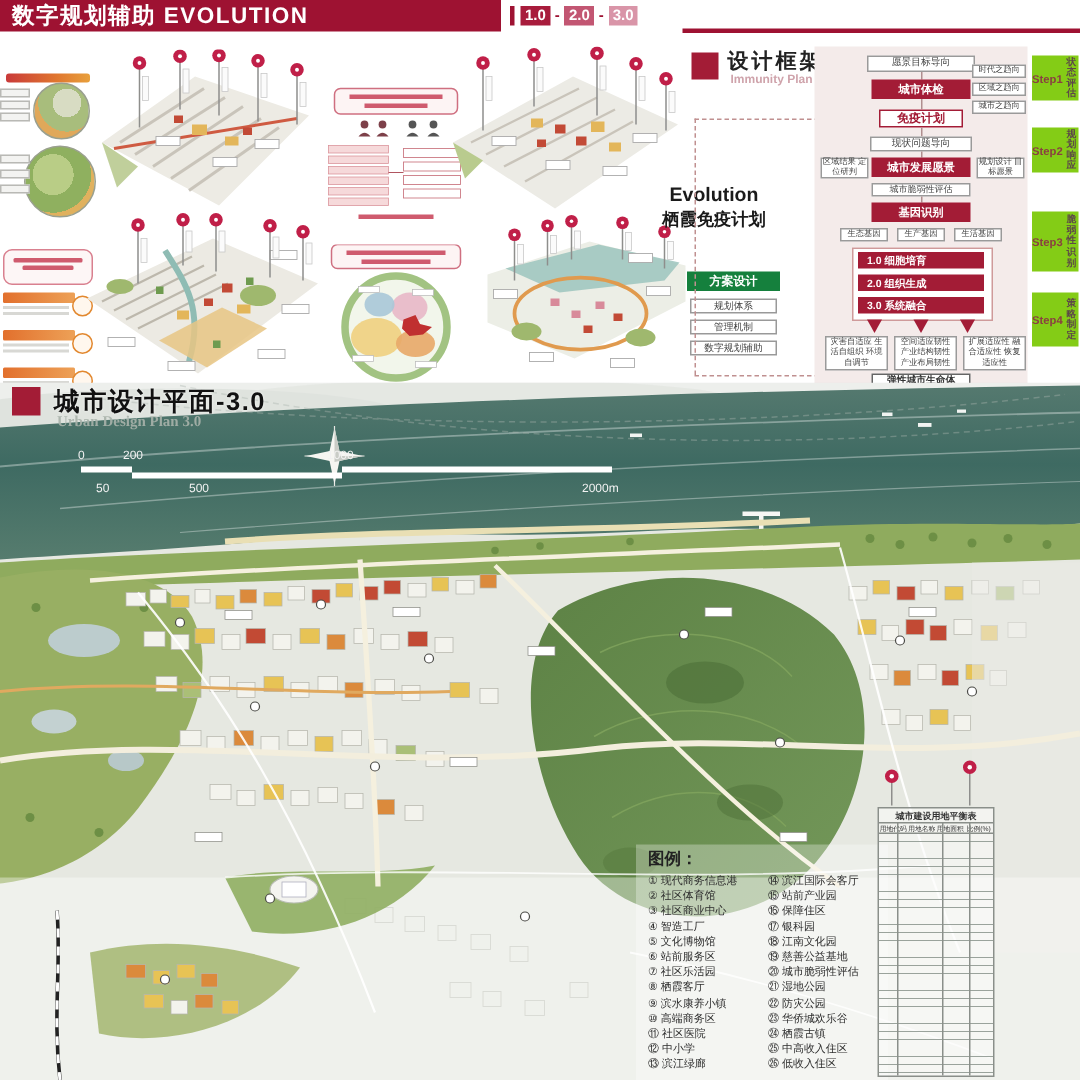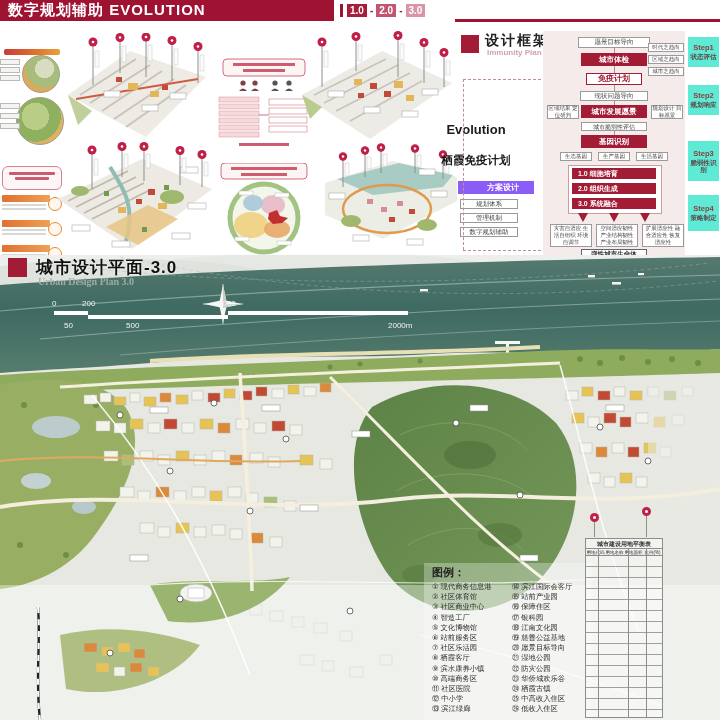--- a/index.html
+++ b/index.html
@@ -42,36 +42,36 @@
           border:0.5px solid #9a9a9a;font-size:6.5px;color:#444;line-height:1;white-space:nowrap;box-sizing:border-box;}
   .fw-red{background:#a31c36;color:#fff;border:none;font-weight:bold;font-size:7.5px;}
   .fw-outline{border:1.5px solid #a31c36;color:#a31c36;font-weight:bold;font-size:8px;background:#fff;}
   .fw-side{flex-direction:column;font-size:5.5px;line-height:1.25;white-space:normal;text-align:center;}
   .fw-stages{position:absolute;left:568px;top:142px;width:92px;height:47px;border:1px solid #cf9a9a;background:#fff;}
   .stagebar{position:absolute;left:572px;width:84px;height:11px;background:#a31c36;color:#fff;
             font-weight:bold;font-size:7px;display:flex;align-items:center;padding-left:6px;box-sizing:border-box;}
   .arr{position:absolute;width:0;height:0;border-left:5px solid transparent;border-right:5px solid transparent;
        border-top:9px solid #a31c36;}
   .vl{position:absolute;width:1px;background:#b08f8f;}
-  .step-box{position:absolute;left:688px;width:31px;background:#5eead4;display:flex;flex-direction:column;
+  .step-box{position:absolute;left:688px;width:31px;background:#84cc16;display:flex;flex-direction:row;
             align-items:center;justify-content:center;gap:1px;text-align:center;}
   .step-en{font-size:7.5px;font-weight:bold;color:#8a4040;}
   .step-cn{font-size:6.5px;font-weight:bold;color:#5d4848;line-height:1.1;}
   .fw-title-sq{position:absolute;left:461px;top:12px;width:18px;height:18px;background:#a31c36;}
   .fw-title{position:absolute;left:485px;top:9px;font-size:14px;font-weight:bold;color:#222;letter-spacing:2px;}
   .fw-sub{position:absolute;left:487px;top:25px;font-size:8px;font-weight:bold;color:#cfa3ab;}
   .dash-h{position:absolute;height:0;border-top:1px dashed #c09090;}
   .dash-v{position:absolute;width:0;border-left:1px dashed #c09090;}
 
   .evo{position:absolute;left:430px;top:99px;width:92px;text-align:center;color:#1a1a1a;}
   .evo .l1{font-size:13px;font-weight:800;}
-  .evo .l2{font-size:11.5px;font-weight:bold;margin-top:16px;}
-
-  .scheme-title{position:absolute;left:458px;top:158px;width:62px;height:13px;background:#8b5cf6;color:#fff;
-                font-weight:bold;font-size:8px;display:flex;align-items:center;justify-content:center;padding-left:14px;}
+  .evo .l2{font-size:11.5px;font-weight:bold;margin-top:2px;}
+
+  .scheme-title{position:absolute;left:458px;top:158px;width:62px;height:13px;background:#15803d;color:#fff;
+                font-weight:bold;font-size:8px;display:flex;align-items:center;justify-content:center;}
   .scheme-item{position:absolute;left:460px;width:58px;height:10px;background:#fff;border:0.5px solid #999;
                font-size:6.5px;color:#444;display:flex;align-items:center;justify-content:center;box-sizing:border-box;}
 
   
   #plan{position:absolute;left:0;top:255px;width:720px;height:465px;overflow:hidden;}
   .plan-sq{position:absolute;left:8px;top:3px;width:19px;height:19px;background:#a31c36;}
   .plan-title{position:absolute;left:36px;top:1px;font-size:17px;font-weight:800;color:#111;
               text-shadow:0 0 2px rgba(255,255,255,.8);letter-spacing:1px;}
   .plan-sub{position:absolute;left:38px;top:21px;font-size:10px;font-weight:bold;color:#a9b3ab;opacity:.9;font-family:Liberation Serif, serif;}
 
@@ -825,21 +825,21 @@
         <span>⑫ 中小学</span>
         <span>⑬ 滨江绿廊</span>
       </div>
       <div class="legend-col lc2">
         <span>⑭ 滨江国际会客厅</span>
         <span>⑮ 站前产业园</span>
         <span>⑯ 保障住区</span>
         <span>⑰ 银科园</span>
         <span>⑱ 江南文化园</span>
         <span>⑲ 慈善公益基地</span>
-        <span>⑳ 愿景目标导向</span>
+        <span>⑳ 城市脆弱性评估</span>
         <span>㉑ 湿地公园</span>
         <span>㉒ 防灾公园</span>
         <span>㉓ 华侨城欢乐谷</span>
         <span>㉔ 栖霞古镇</span>
         <span>㉕ 中高收入住区</span>
         <span>㉖ 低收入住区</span>
       </div>
     </div>
 
     <div class="landtable">

